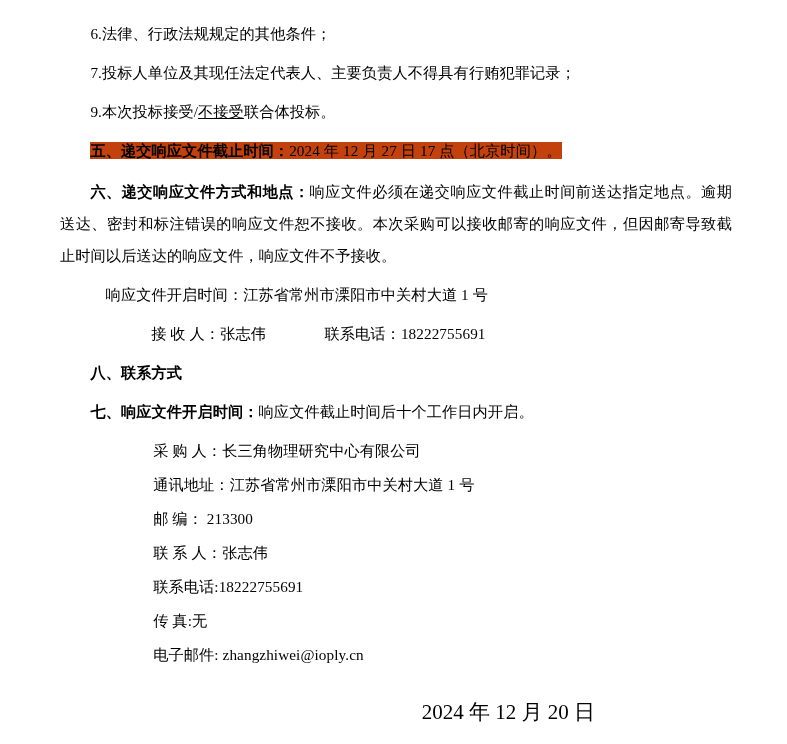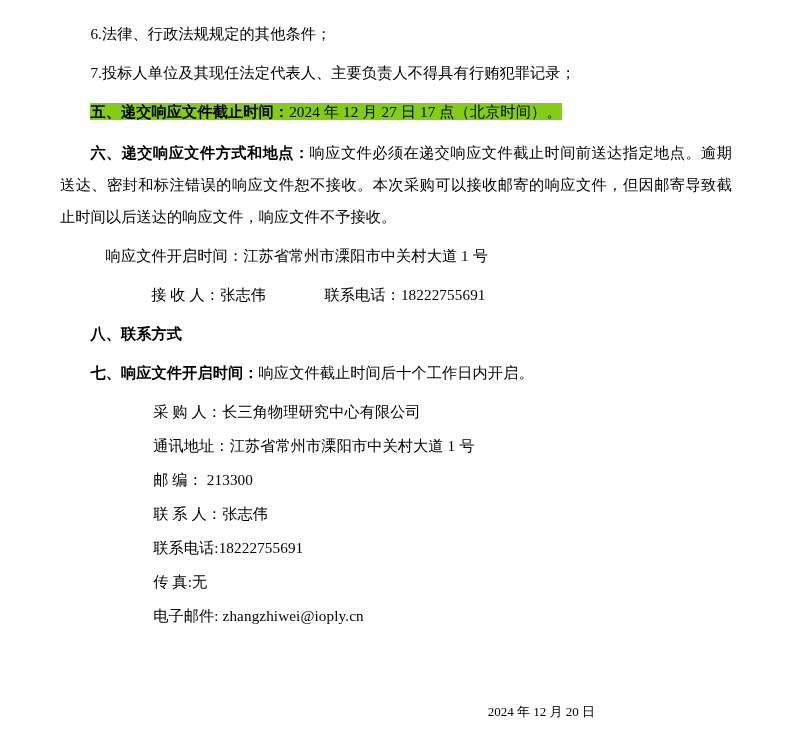--- a/index.html
+++ b/index.html
@@ -39,21 +39,21 @@
   .indent2 {
     text-indent: 2em;
   }
   .indent3 {
     text-indent: 3em;
   }
   .bold {
     font-weight: bold;
   }
   .hl {
-    background: #84cc16;
+    background: #c2410c;
   }
   .hl-line {
     margin-bottom: 9px;
   }
   .underline {
     text-decoration: underline;
   }
   .contact-row {
     display: block;
     text-indent: 3em;
@@ -72,38 +72,39 @@
     display: inline-block;
     min-width: 14.4em;
   }
   .sec-head {
     font-weight: bold;
   }
   .date-line {
     position: absolute;
     right: 55px;
     bottom: 18px;
-    font-size: 13px;
+    font-size: 21px;
     line-height: 28px;
   }
   .contacts-block {
     margin-top: 2px;
   }
 </style>
 </head>
 <body>
 
 <div class="page">
   <div class="body-block">
 
     <p class="indent2">6.法律、行政法规规定的其他条件；</p>
 
     <p class="indent2">7.投标人单位及其现任法定代表人、主要负责人不得具有行贿犯罪记录；</p>
 
 
+    <p class="indent2"><span>9.本次投标接受/</span><span class="underline">不接受</span><span>联合体投标。</span></p>
 
     <p class="indent2 hl-line"><span class="hl bold">五、递交响应文件截止时间：</span><span class="hl">2024 年 12 月 27 日 17 点（北京时间）。</span></p>
 
     <p class="indent2"><span class="bold">六、递交响应文件方式和地点：</span><span>响应文件必须在递交响应文件截止时间前送达指定地点。</span><span>逾期送达、密封和标注错误的响应文件恕不接收。本次采购可以接收邮寄的响应文件，但因邮</span><span>寄导致截止时间以后送达的响应文件，响应文件不予接收。</span></p>
 
     <p class="indent3"><span>响应文件开启时间：</span><span>江苏省常州市溧阳市中关村大道 1 号</span></p>
 
     <p class="two-col"><span class="left"><span>接  收  人：</span><span>张志伟</span></span><span>联系电话：</span><span>18222755691</span></p>
 
     <p class="indent2 sec-head">八、联系方式</p>

